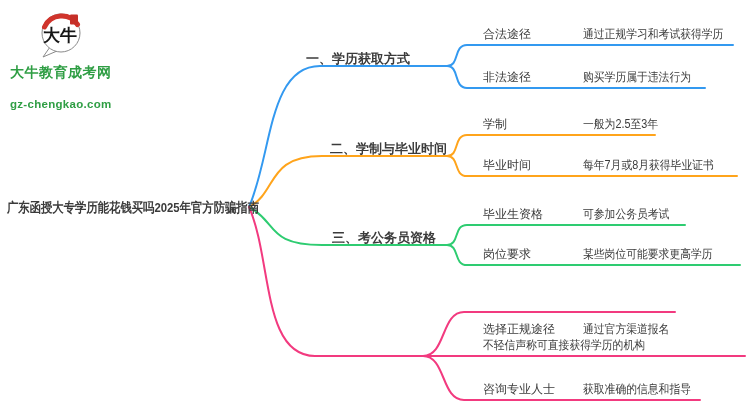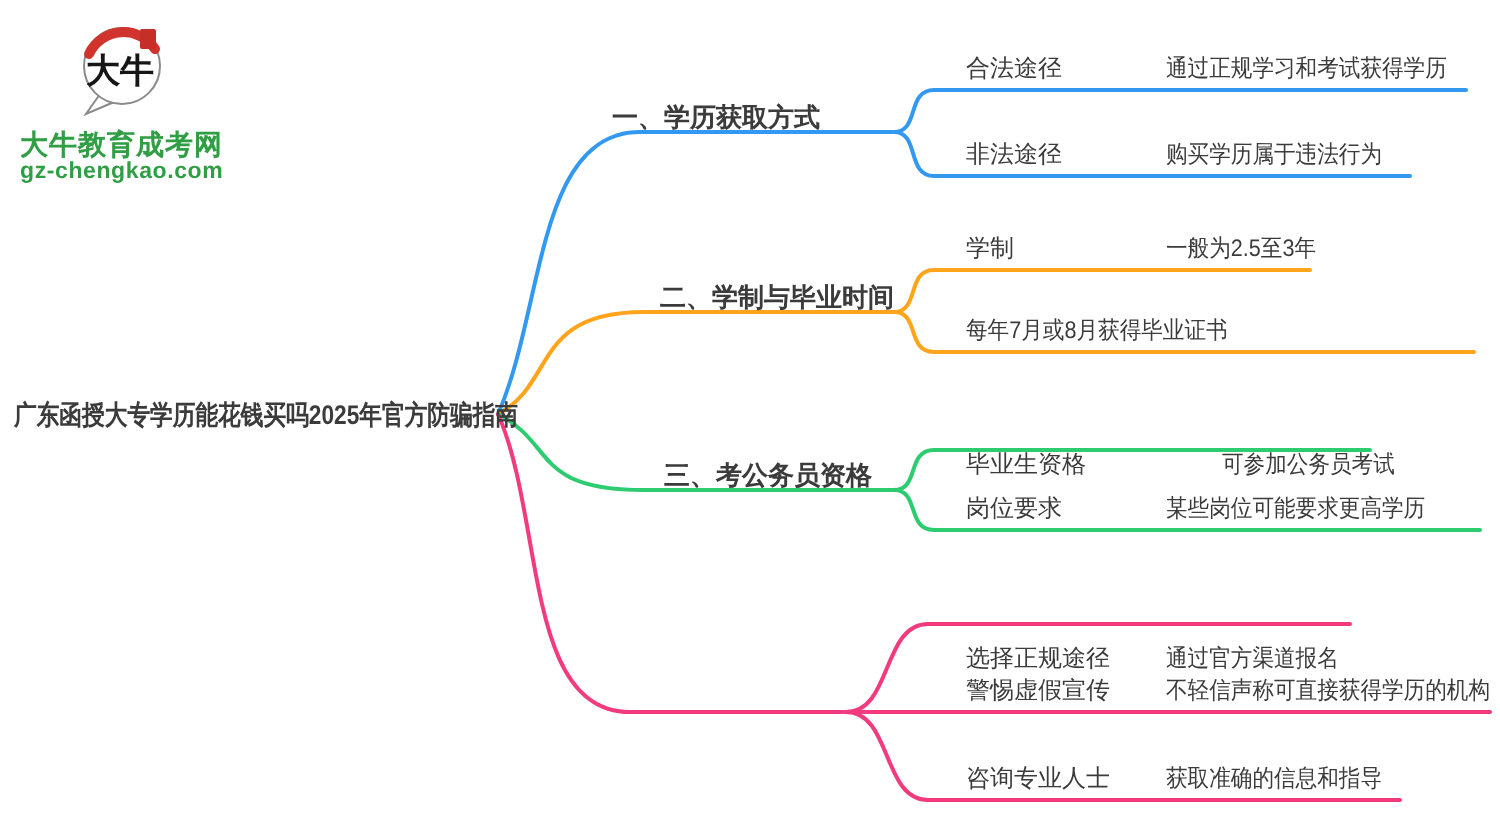--- a/index.html
+++ b/index.html
@@ -17,21 +17,21 @@
   }
   
   .logo-wrap {
     position: absolute;
     left: 10px; top: 8px;
     display: flex;
     align-items: center;
     gap: 6px;
     flex-direction: column;
   }
-  .logo-text { display: flex; flex-direction: column; line-height: 1.15; }
+  .logo-text { display: flex; flex-direction: column; line-height: 1.15; gap: 18px; }
   .logo-name {
     font-size: 14px;
     font-weight: bold;
     color: #2F9E44;
     letter-spacing: 0.5px;
     white-space: nowrap;
   }
   .logo-domain {
     font-size: 11.5px;
     font-weight: bold;
@@ -125,38 +125,38 @@
   <div class="row" style="top:25px;">
     <span class="rlabel">合法途径</span>
     <span class="rdesc">通过正规学习和考试获得学历</span>
   </div>
 
   <div class="row" style="top:115px;">
     <span class="rlabel">学制</span>
     <span class="rdesc">一般为2.5至3年</span>
   </div>
   <div class="row" style="top:156px;">
+    <span class="rlabel">毕业时间</span>
     <span class="rdesc">每年7月或8月获得毕业证书</span>
   </div>
 
-  <div class="row" style="top:223px;gap:28px;">
+  <div class="row" style="top:205px;">
     <span class="rlabel">毕业生资格</span>
     <span class="rdesc">可参加公务员考试</span>
   </div>
   <div class="row" style="top:245px;">
     <span class="rlabel">岗位要求</span>
     <span class="rdesc">某些岗位可能要求更高学历</span>
   </div>
 
   <div class="row" style="top:292px;margin-top:28px;">
     <span class="rlabel">选择正规途径</span>
     <span class="rdesc">通过官方渠道报名</span>
   </div>
   <div class="row" style="top:336px;">
-    <span class="rlabel">警惕虚假宣传</span>
     <span class="rdesc">不轻信声称可直接获得学历的机构</span>
   </div>
   <div class="row" style="top:380px;">
     <span class="rlabel">咨询专业人士</span>
     <span class="rdesc">获取准确的信息和指导</span>
   </div>
 
 </div>
 
 </body></html>

